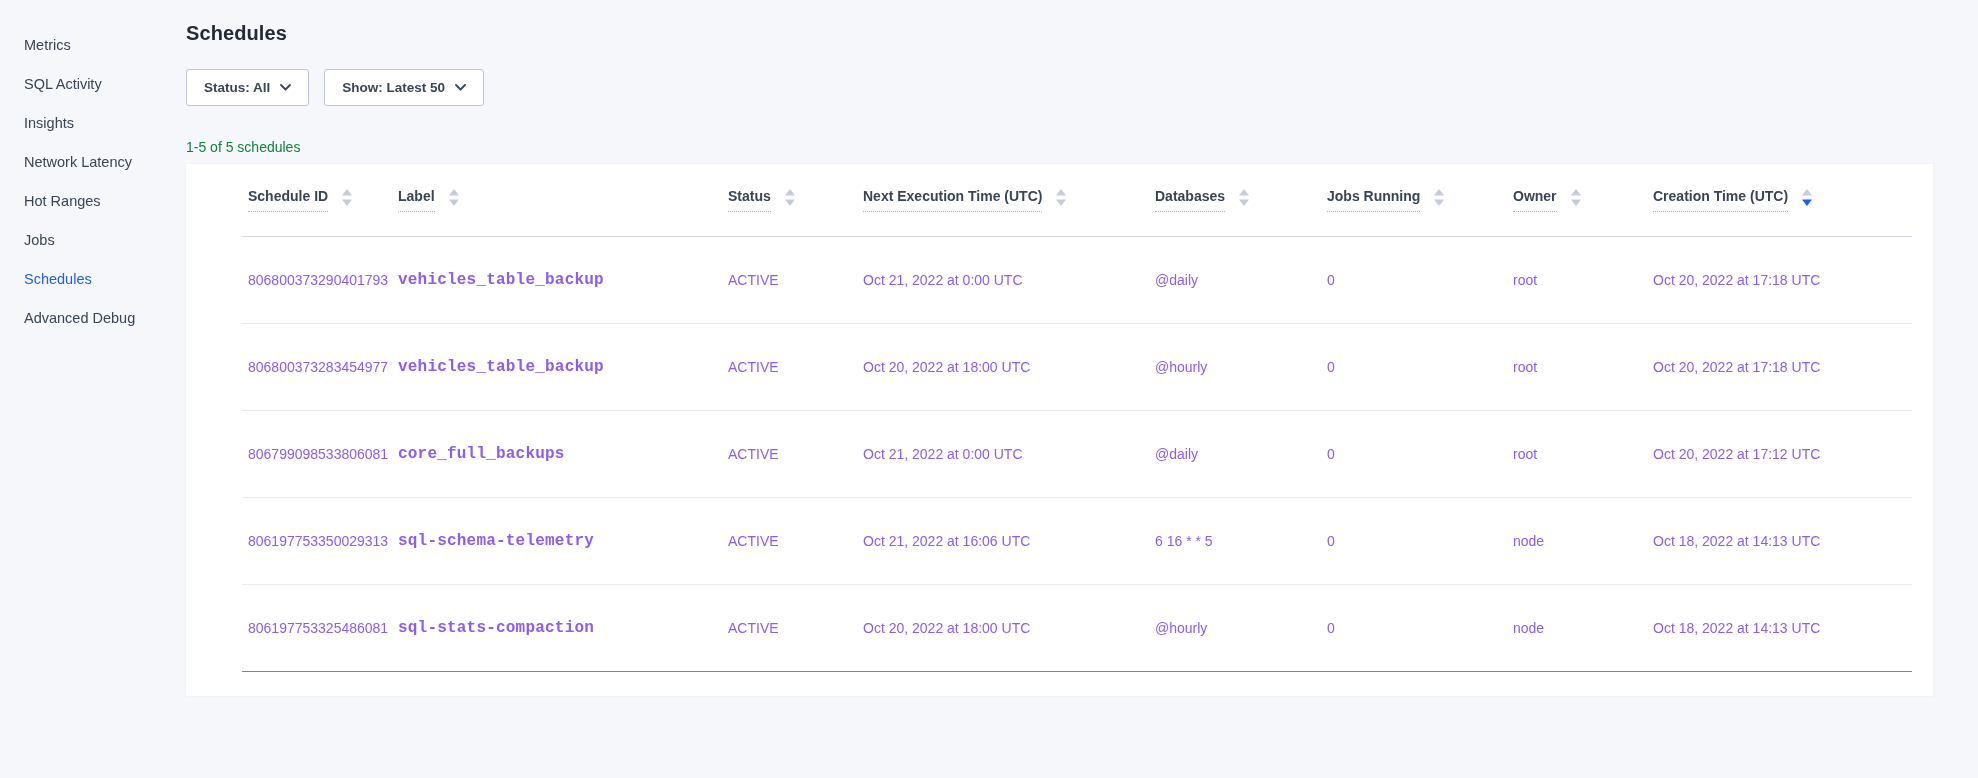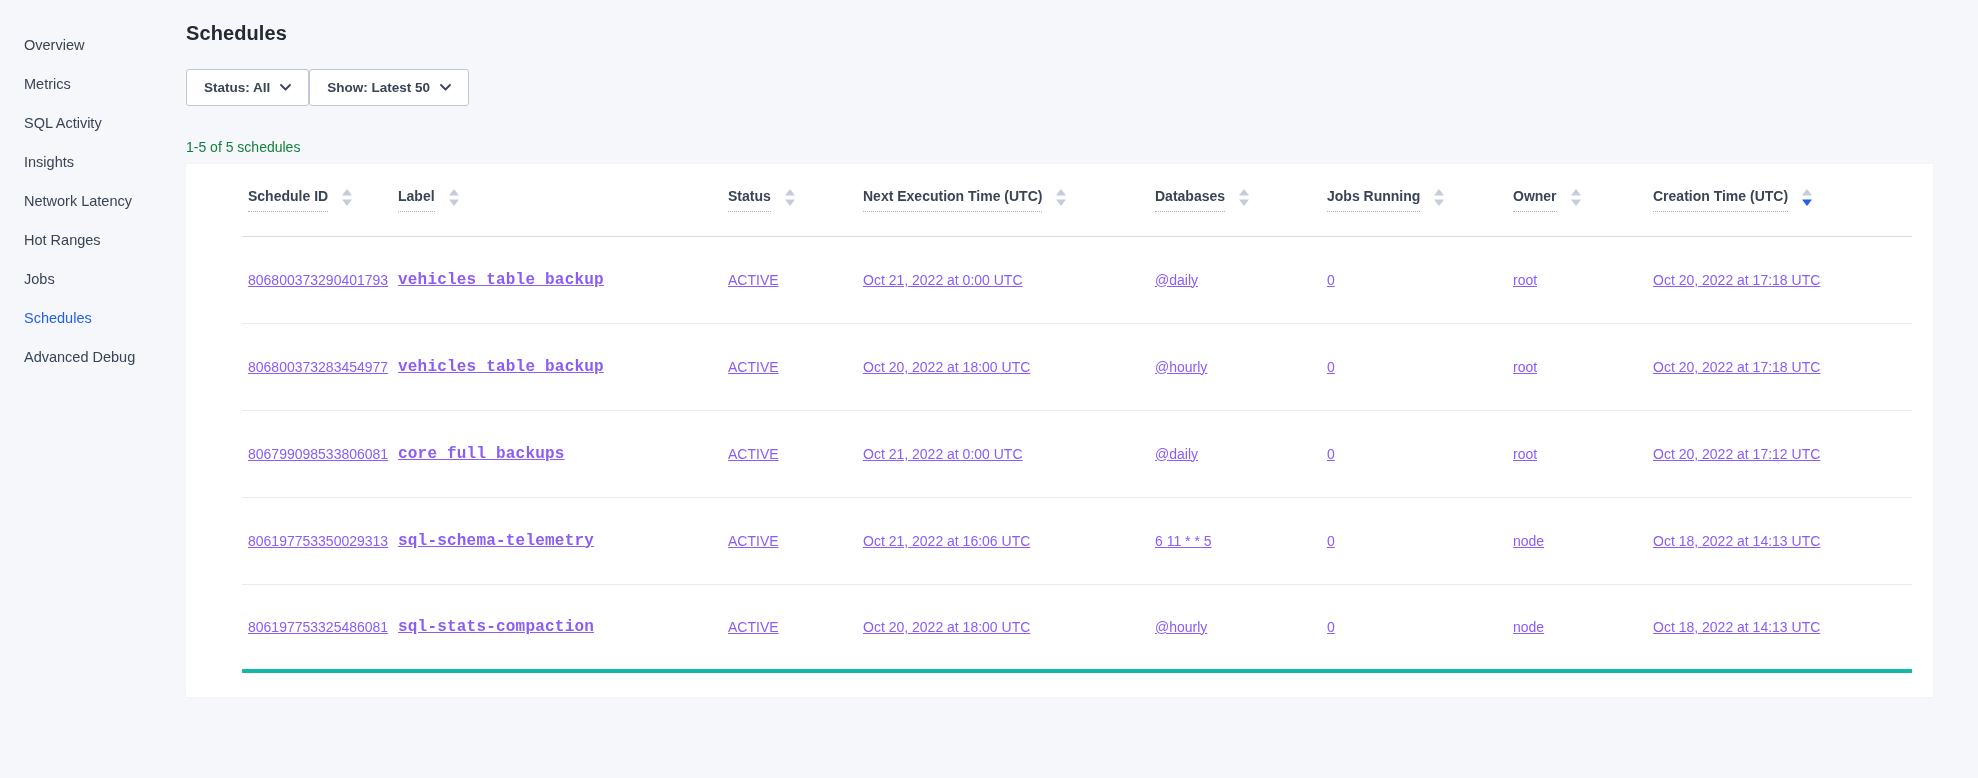--- a/index.html
+++ b/index.html
@@ -36,21 +36,21 @@
     left: 186px; top: 0; right: 0; bottom: 0;
     padding-top: 22px;
   }
   .page-title {
     font-size: 20px;
     font-weight: 700;
     color: #242a35;
     letter-spacing: .1px;
     margin-bottom: 24px;
   }
-  .filters { display: flex; margin-bottom: 33px; }
+  .filters { display: flex; gap: 15px; margin-bottom: 33px; }
   .dropdown-btn {
     display: inline-flex;
     align-items: center;
     gap: 10px;
     height: 37px;
     padding: 0 17px;
     background: #ffffff;
     border: 1px solid #c0c6d9;
     border-radius: 3px;
     font-family: "Liberation Sans", sans-serif;
@@ -78,52 +78,50 @@
     width: 100%;
     border-collapse: collapse;
     table-layout: fixed;
   }
   th, td {
     text-align: left;
     vertical-align: middle;
     padding: 0 10px 0 6px;
     overflow: hidden;
     white-space: nowrap;
-    text-decoration: underline;
   }
   thead tr { height: 72px; }
   thead th { border-bottom: 1px solid #d6dbe7; }
   .th-inner { display: inline-flex; align-items: center; gap: 14px; cursor: pointer; }
   .th-label {
     font-size: 14px;
     font-weight: 700;
     color: #394455;
     padding-bottom: 7px;
     border-bottom: 1px dotted #a7b1c6;
     line-height: 15px;
   }
   .sort-icon { width: 10px; height: 17px; display: block; margin-top: -6px; }
   .sort-icon .tri { fill: #c6ccdb; }
   .sort-icon.desc .tri-down { fill: #2360e8; }
 
   tbody tr { height: 87px; }
   tbody td { border-bottom: 1px solid #e7ecf3; font-size: 14px; color: #8b5cf6; }
-  tbody tr:last-child td { border-bottom: 4px solid #14b8a6; }
+  tbody tr:last-child td { border-bottom: 1px solid #14b8a6; }
   td.mono {
     font-family: "Liberation Mono", "DejaVu Sans Mono", monospace;
     font-weight: 700;
     font-size: 16px;
     letter-spacing: .2px;
   }
 </style>
 </head>
 <body>
 
 <aside class="sidebar" id="sidebar">
-    <a class="sidebar-item">Overview</a>
     <a class="sidebar-item">Metrics</a>
     <a class="sidebar-item">SQL Activity</a>
     <a class="sidebar-item">Insights</a>
     <a class="sidebar-item">Network Latency</a>
     <a class="sidebar-item">Hot Ranges</a>
     <a class="sidebar-item">Jobs</a>
     <a class="sidebar-item active">Schedules</a>
     <a class="sidebar-item">Advanced Debug</a>
   </aside>
 
@@ -265,21 +263,21 @@
     <td>@daily</td>
     <td>0</td>
     <td>root</td>
     <td>Oct 20, 2022 at 17:12 UTC</td>
   </tr>
             <tr>
     <td>806197753350029313</td>
     <td class="mono">sql-schema-telemetry</td>
     <td>ACTIVE</td>
     <td>Oct 21, 2022 at 16:06 UTC</td>
-    <td>6 11 * * 5</td>
+    <td>6 16 * * 5</td>
     <td>0</td>
     <td>node</td>
     <td>Oct 18, 2022 at 14:13 UTC</td>
   </tr>
             <tr>
     <td>806197753325486081</td>
     <td class="mono">sql-stats-compaction</td>
     <td>ACTIVE</td>
     <td>Oct 20, 2022 at 18:00 UTC</td>
     <td>@hourly</td>

